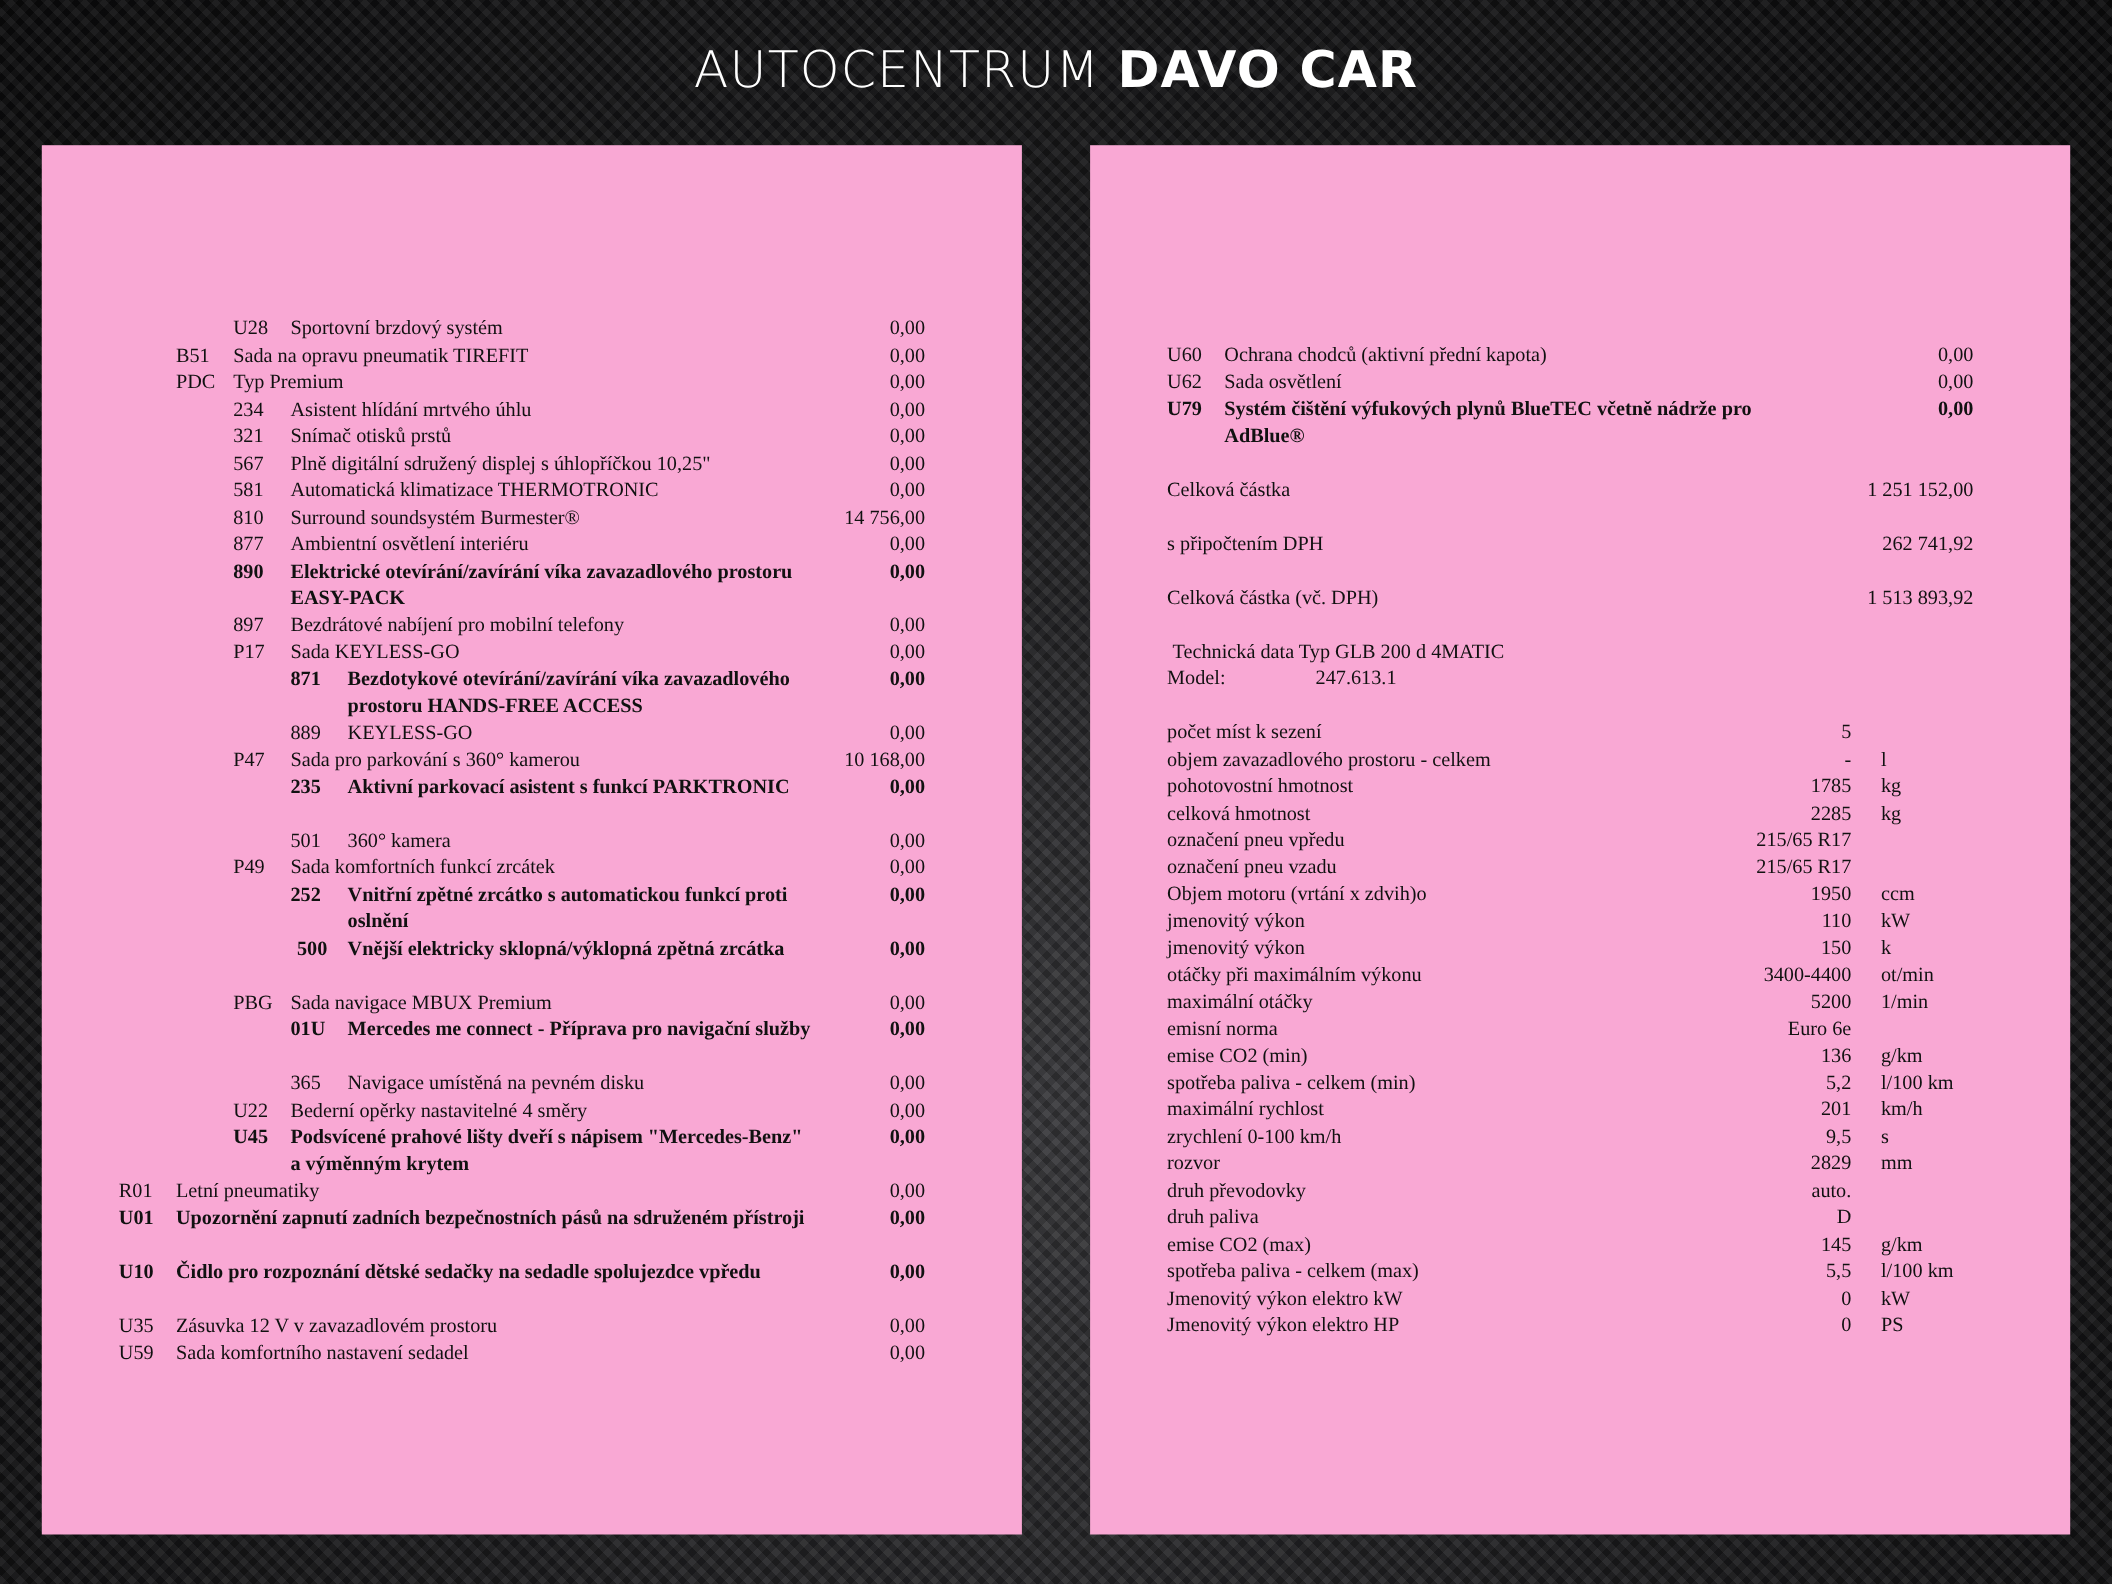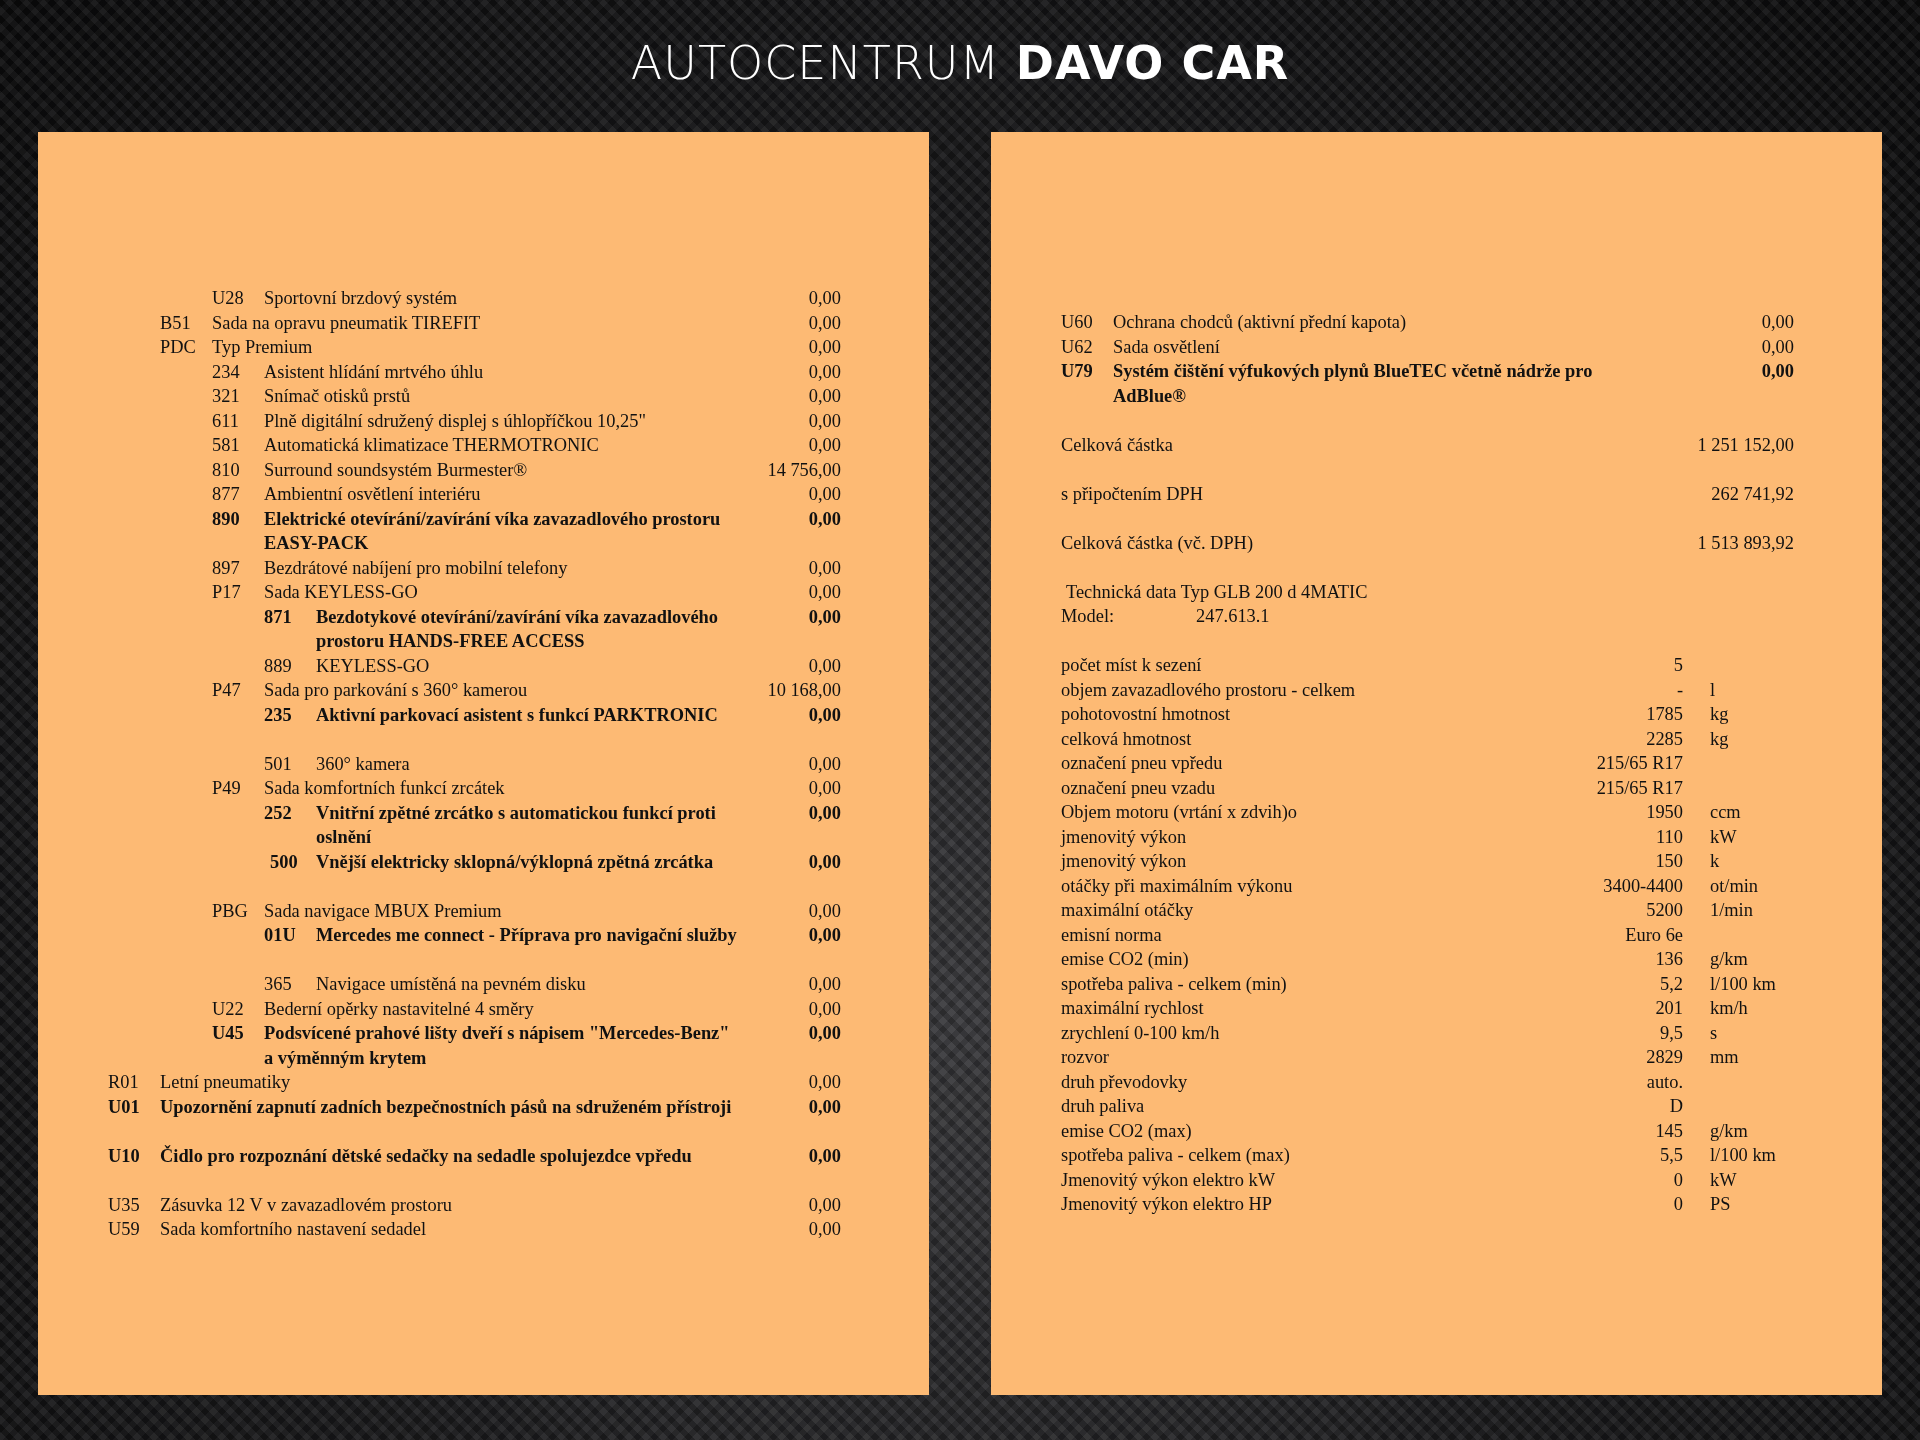--- a/index.html
+++ b/index.html
@@ -17,21 +17,21 @@
       repeating-linear-gradient(-45deg, rgba(255,255,255,0.04) 0 6px, rgba(0,0,0,0.15) 6px 12px);
     opacity:0.8;
   }
   .header-title {
     position:absolute; top:36px; left:0; width:1920px; text-align:center;
     color:#ffffff; font-family:"DejaVu Sans", sans-serif; font-size:46px; letter-spacing:1px;
   }
   .header-title .light { font-weight:300; }
   .header-title .bold { font-weight:700; }
   .page {
-    position:absolute; top:132px; width:891px; height:1263px; background:#fdba74;
+    position:absolute; top:132px; width:891px; height:1263px; background:#f9a8d4;
   }
   #page-left { left:38px; }
   #page-right { left:991px; }
   .doc { position:absolute; font-size:18.4px; line-height:24.5px; color:#111; }
   .row { position:relative; height:24.5px; white-space:nowrap; }
   .row.wrap2 { height:49px;font-weight:bold; }
   .code { position:absolute; }
   .desc { position:absolute; white-space:normal; }
   .price { position:absolute; text-align:right; }
   
@@ -77,21 +77,21 @@
         <span class="code" style="left:174px">234</span>
         <span class="desc" style="left:226px;width:474px">Asistent hlídání mrtvého úhlu</span>
         <span class="price">0,00</span>
       </div>
       <div class="row">
         <span class="code" style="left:174px">321</span>
         <span class="desc" style="left:226px;width:474px">Snímač otisků prstů</span>
         <span class="price">0,00</span>
       </div>
       <div class="row">
-        <span class="code" style="left:174px">611</span>
+        <span class="code" style="left:174px">567</span>
         <span class="desc" style="left:226px;width:474px">Plně digitální sdružený displej s úhlopříčkou 10,25"</span>
         <span class="price">0,00</span>
       </div>
       <div class="row">
         <span class="code" style="left:174px">581</span>
         <span class="desc" style="left:226px;width:474px">Automatická klimatizace THERMOTRONIC</span>
         <span class="price">0,00</span>
       </div>
       <div class="row">
         <span class="code" style="left:174px">810</span>

